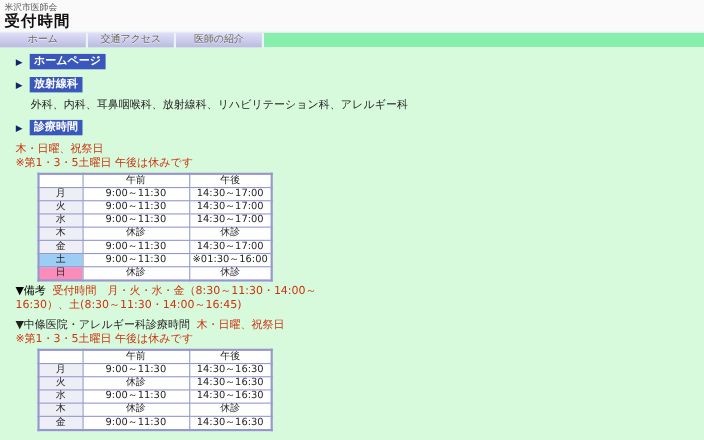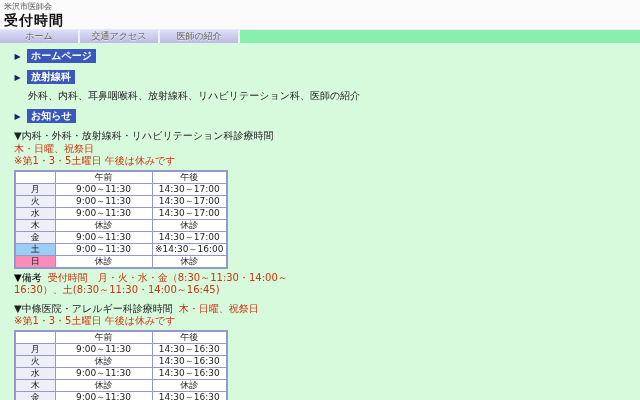--- a/index.html
+++ b/index.html
@@ -28,21 +28,21 @@
   .title-hl { background:#3a57bb; color:#ffffff; font-weight:bold; font-size:10px;
               padding:1px 4px; line-height:12px; }
 
   .dept-list { font-size:10px; color:#222; margin:-2px 0 7px 20px; line-height:13px; }
 
   .sched-block { margin-left:6px; }
   .line { font-size:10px; line-height:12.5px; color:#222; }
   .red { color:#cc3311; }
   .gap-r { margin-right:6px;margin-top:34px; }
 
-  table.schedule { border-collapse:collapse; margin:2px 0 3px 0; background:#ffffff;
+  table.schedule { border-collapse:collapse; margin:2px 0 3px 20px; background:#ffffff;
                    border:2px solid #9598cc; }
   table.schedule th, table.schedule td { border:1px solid #9598cc; font-size:9px;
                    font-weight:normal; text-align:center; height:11px; padding:0 2px;
                    line-height:11px; color:#222; }
   .col-day { width:40px; }
   .col-am  { width:97px; }
   .col-pm  { width:75px; }
   td.day  { background:#eeeef6; color:#223355; }
   td.sat  { background:#9ccdf5; color:#223355; }
   td.sun  { background:#fa8cba; color:#d42222; }
@@ -70,29 +70,28 @@
 
     <div class="section-head">
       <span class="tri">▶</span>
       <span class="title-hl">ホームページ</span>
     </div>
 
     <div class="section-head">
       <span class="tri">▶</span>
       <span class="title-hl">放射線科</span>
     </div>
-    <div class="dept-list">外科、内科、耳鼻咽喉科、放射線科、リハビリテーション科、医師の紹介</div>
+    <div class="dept-list">外科、内科、耳鼻咽喉科、放射線科、リハビリテーション科、アレルギー科</div>
 
     <div class="section-head">
       <span class="tri">▶</span>
-      <span class="title-hl">お知らせ</span>
+      <span class="title-hl">診療時間</span>
     </div>
 
     <div class="sched-block">
-      <div class="line">▼内科・外科・放射線科・リハビリテーション科診療時間</div>
       <div class="line red">木・日曜、祝祭日</div>
       <div class="line red">※第1・3・5土曜日 午後は休みです</div>
 
       <table class="schedule">
         <tbody>
             <tr>
           <th class="col-day"></th>
           <th class="col-am">午前</th>
           <th class="col-pm">午後</th>
         </tr>
@@ -117,21 +116,21 @@
           <td class="closed">休診</td>
         </tr>
         <tr>
           <td class="day">金</td>
           <td>9:00～11:30</td>
           <td>14:30～17:00</td>
         </tr>
         <tr>
           <td class="day sat">土</td>
           <td>9:00～11:30</td>
-          <td>※14:30～16:00</td>
+          <td>※01:30～16:00</td>
         </tr>
         <tr>
           <td class="day sun">日</td>
           <td class="closed">休診</td>
           <td class="closed">休診</td>
         </tr>
       </tbody>
         </table>
 
       <div class="remark">

